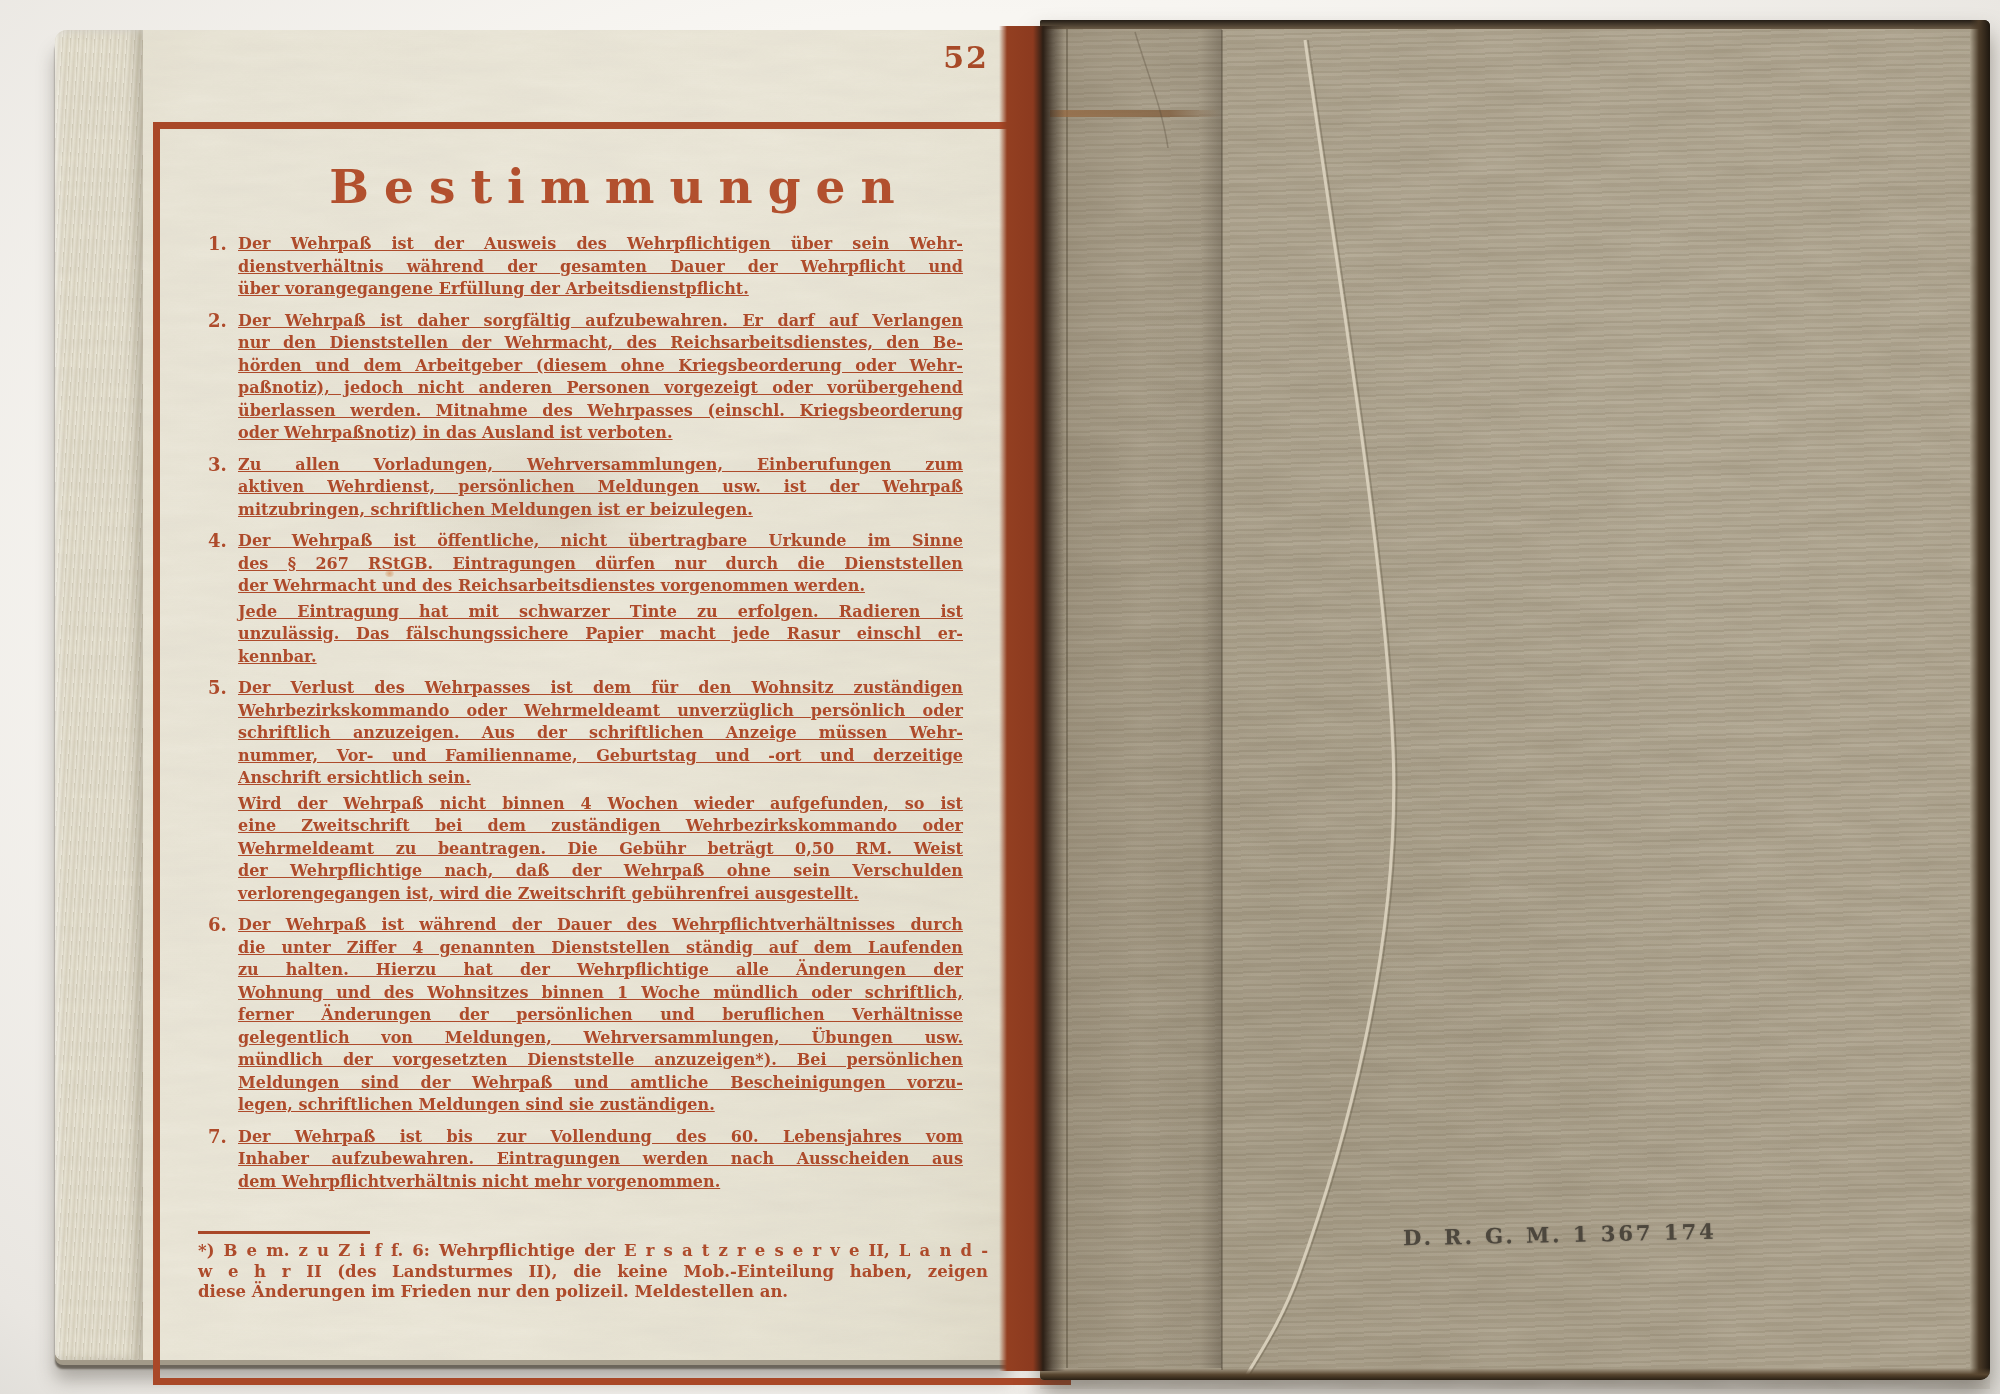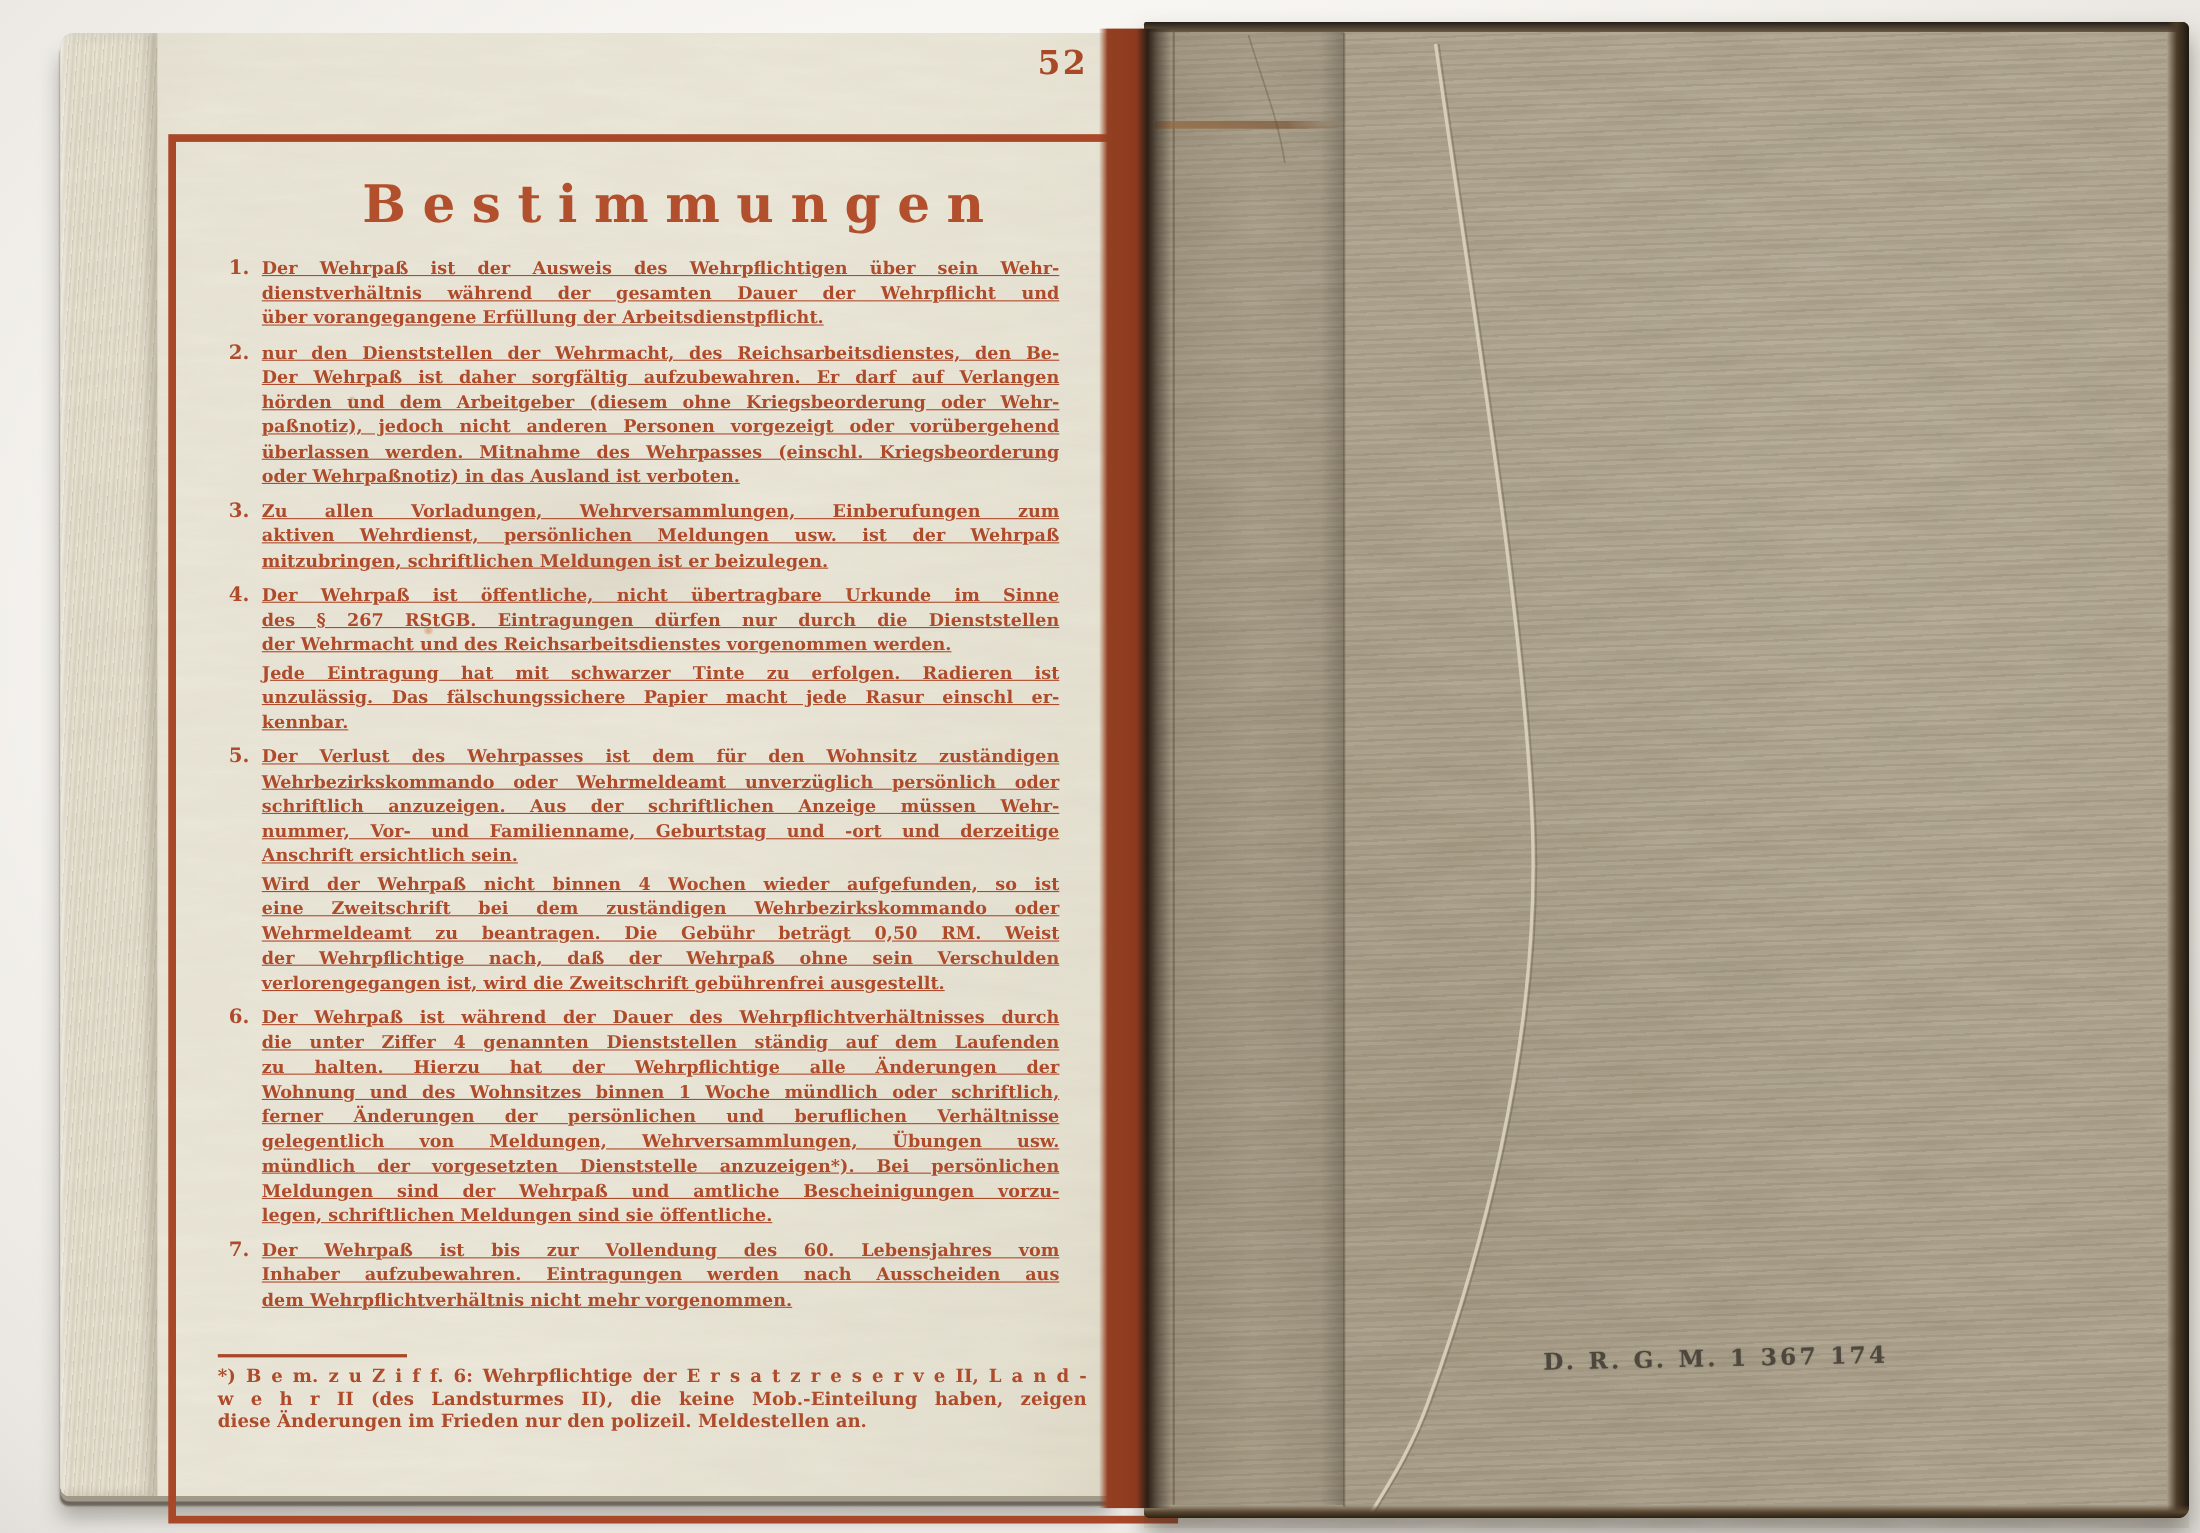--- a/index.html
+++ b/index.html
@@ -133,22 +133,22 @@
                 <div class="line">Der Wehrpaß ist der Ausweis des Wehrpflichtigen über sein Wehr-</div>
                 <div class="line">dienstverhältnis während der gesamten Dauer der Wehrpflicht und</div>
                 <div class="line last">über vorangegangene Erfüllung der Arbeitsdienstpflicht.</div>
               </div>
             </div>
           </div>
           <div class="reg-item">
             <div class="reg-num">2.</div>
             <div class="reg-body">
               <div class="reg-block">
+                <div class="line">Der Wehrpaß ist daher sorgfältig aufzubewahren.  Er darf auf Verlangen</div>
                 <div class="line">nur den Dienststellen der Wehrmacht, des Reichsarbeitsdienstes, den Be-</div>
-                <div class="line">Der Wehrpaß ist daher sorgfältig aufzubewahren.  Er darf auf Verlangen</div>
                 <div class="line">hörden und dem Arbeitgeber (diesem ohne Kriegsbeorderung oder Wehr-</div>
                 <div class="line">paßnotiz), jedoch nicht anderen Personen vorgezeigt oder vorübergehend</div>
                 <div class="line">überlassen werden.  Mitnahme des Wehrpasses (einschl. Kriegsbeorderung</div>
                 <div class="line last">oder Wehrpaßnotiz) in das Ausland ist verboten.</div>
               </div>
             </div>
           </div>
           <div class="reg-item">
             <div class="reg-num">3.</div>
             <div class="reg-body">
@@ -198,21 +198,21 @@
             <div class="reg-body">
               <div class="reg-block">
                 <div class="line">Der Wehrpaß ist während der Dauer des Wehrpflichtverhältnisses durch</div>
                 <div class="line">die unter Ziffer 4 genannten Dienststellen ständig auf dem Laufenden</div>
                 <div class="line">zu halten.  Hierzu hat der Wehrpflichtige alle Änderungen der</div>
                 <div class="line">Wohnung und des Wohnsitzes binnen 1 Woche mündlich oder schriftlich,</div>
                 <div class="line">ferner Änderungen der persönlichen und beruflichen Verhältnisse</div>
                 <div class="line">gelegentlich von Meldungen, Wehrversammlungen, Übungen usw.</div>
                 <div class="line">mündlich der vorgesetzten Dienststelle anzuzeigen*).  Bei persönlichen</div>
                 <div class="line">Meldungen sind der Wehrpaß und amtliche Bescheinigungen vorzu-</div>
-                <div class="line last">legen, schriftlichen Meldungen sind sie öffentliche.</div>
+                <div class="line last">legen, schriftlichen Meldungen sind sie zuständigen.</div>
               </div>
             </div>
           </div>
           <div class="reg-item">
             <div class="reg-num">7.</div>
             <div class="reg-body">
               <div class="reg-block">
                 <div class="line">Der Wehrpaß ist bis zur Vollendung des 60. Lebensjahres vom</div>
                 <div class="line">Inhaber aufzubewahren.  Eintragungen werden nach Ausscheiden aus</div>
                 <div class="line last">dem Wehrpflichtverhältnis nicht mehr vorgenommen.</div>

